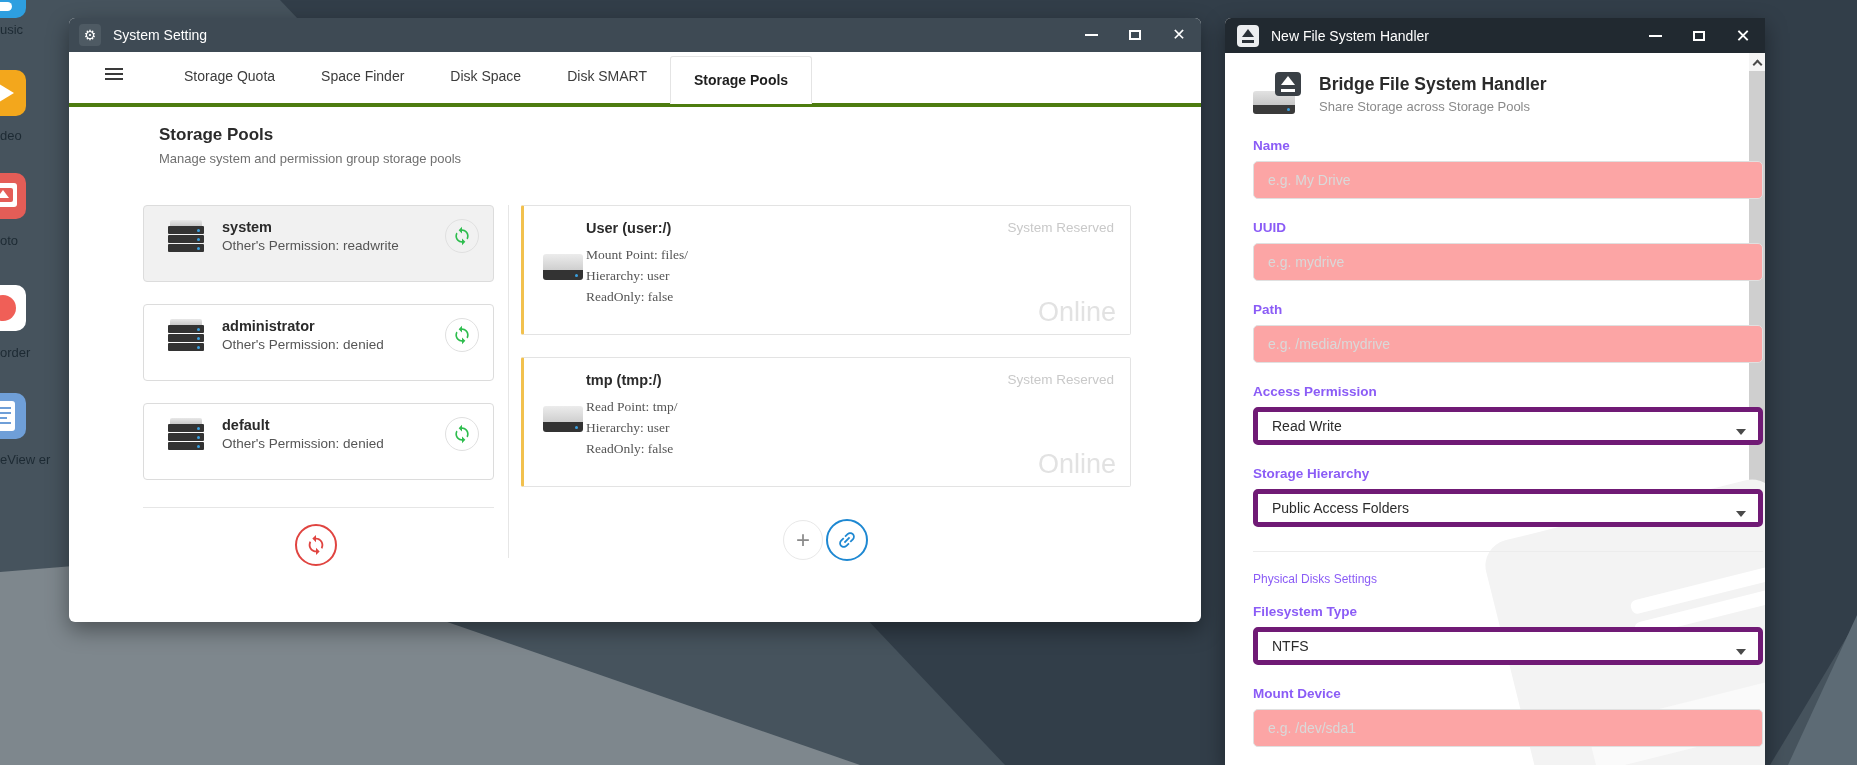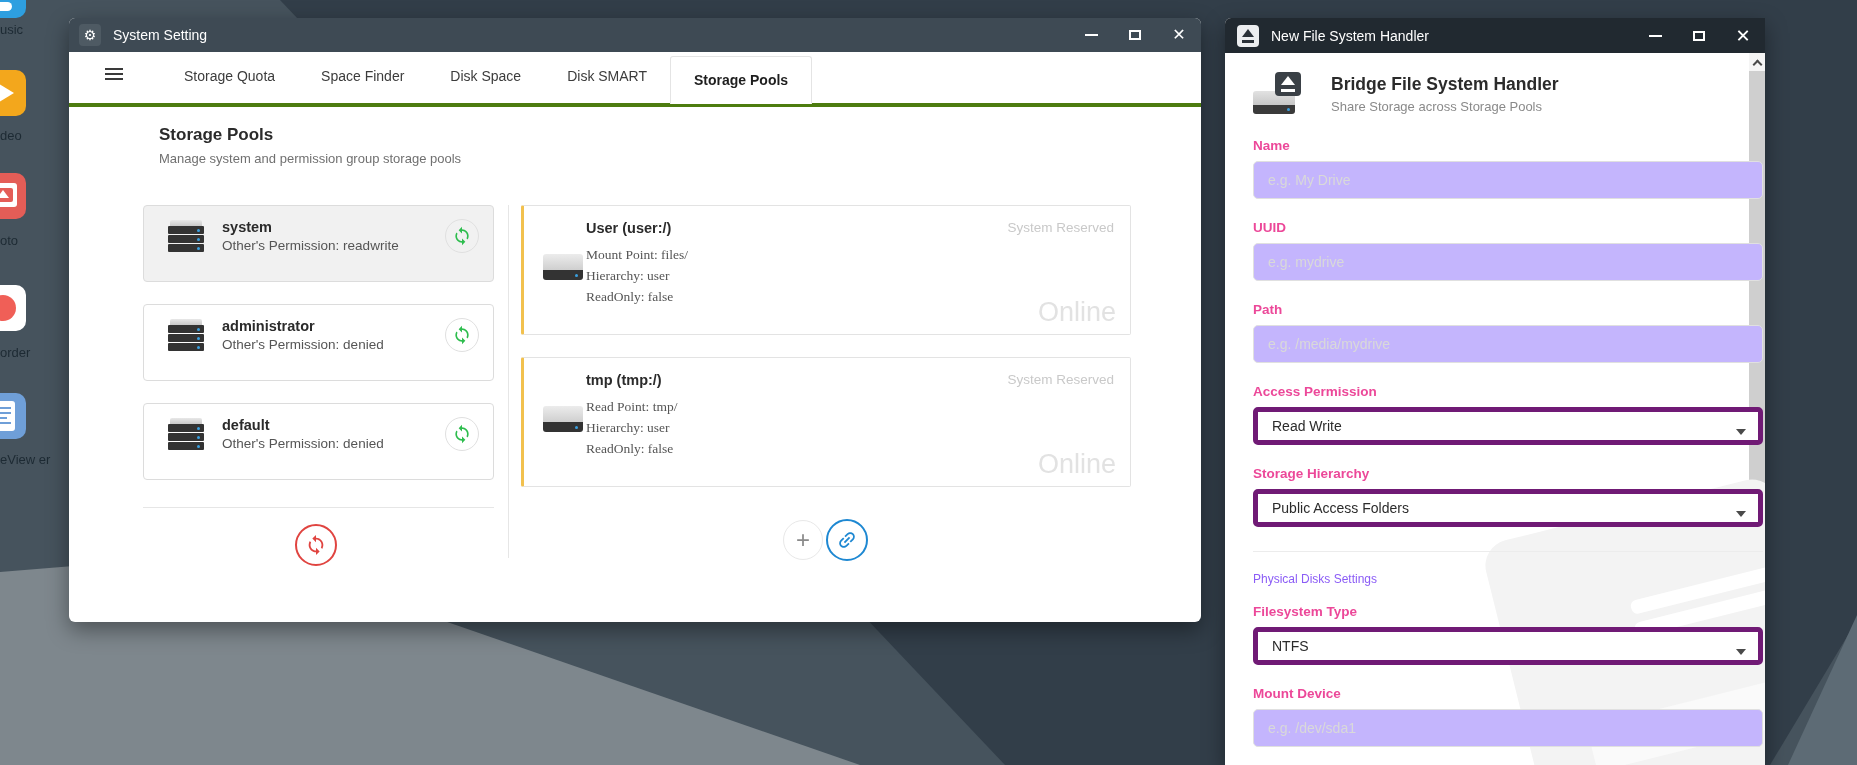--- a/index.html
+++ b/index.html
@@ -98,35 +98,35 @@
               background:#fff; display:flex; align-items:center; justify-content:center; }
 
   
   .win-handler { left:1225px; top:18px; width:540px; height:747px; border-radius:6px 0 0 0; z-index:3; }
   .win-handler .titlebar { height:35px; background:#212930; border-radius:6px 0 0 0; padding-left:12px; }
   .chip-eject { width:22px; height:22px; border-radius:4px; background:#eceef0; position:relative; margin-right:12px; }
   .eject-tri { position:absolute; left:5px; top:4px; width:0; height:0;
                border-left:6px solid transparent; border-right:6px solid transparent; border-bottom:8px solid #2a3138; }
   .eject-bar { position:absolute; left:5px; bottom:4px; width:12px; height:3px; background:#2a3138; }
   .handler-body { position:relative; height:712px; overflow:hidden; padding:19px 28px 0 28px; }
-  .handler-head { display:flex; align-items:flex-end; margin-bottom:24px; position:relative; z-index:2;gap:12px; }
+  .handler-head { display:flex; align-items:flex-end; margin-bottom:24px; position:relative; z-index:2; }
   .hdr-icon { width:48px; height:42px; position:relative; margin-right:18px; flex:0 0 auto; }
   .hdr-icon .d-top { position:absolute; left:0; bottom:9px; width:42px; height:14px; background:linear-gradient(#e2e2e2,#c7c7c7); border-radius:3px 3px 0 0; }
   .hdr-icon .d-base { position:absolute; left:0; bottom:0; width:42px; height:9px; background:#3a3a3a; border-radius:0 0 3px 3px; }
   .hdr-icon .d-base i { position:absolute; right:5px; top:3px; width:3px; height:3px; background:#3aa0e0; border-radius:50%; }
   .hdr-icon .badge { position:absolute; right:0; top:0; width:26px; height:24px; background:#3a4046; border-radius:4px; }
   .hdr-icon .badge .t { position:absolute; left:6px; top:4px; width:0; height:0;
         border-left:7px solid transparent; border-right:7px solid transparent; border-bottom:9px solid #fff; }
   .hdr-icon .badge .b { position:absolute; left:6px; bottom:4px; width:14px; height:3px; background:#fff; }
   .hdr-title { font-size:17.5px; font-weight:bold; color:#2b2b2b; padding-top:2px; }
   .hdr-sub { font-size:13px; color:#8a8a8a; margin-top:4px; }
 
   .field { margin-bottom:21px; position:relative; z-index:2; width:510px; }
-  .field-label { display:block; font-size:13.5px; font-weight:bold; color:#ec4899; margin-bottom:8px; }
-  .text-input { width:100%; height:38px; border:1px solid #e0e0e0; border-radius:5px; background:#c4b5fd;
+  .field-label { display:block; font-size:13.5px; font-weight:bold; color:#8b5cf6; margin-bottom:8px; }
+  .text-input { width:100%; height:38px; border:1px solid #e0e0e0; border-radius:5px; background:#fca5a5;
                 font-size:14px; color:#333; padding:0 14px; outline:none; font-family:inherit; }
   .text-input::placeholder { color:#d9d9d9; }
   .select { width:100%; height:38px; border:5px solid #701a75; border-radius:5px; background:#fff;
             display:flex; align-items:center; padding:0 14px; font-size:14px; color:#2b2b2b; position:relative; }
   .caret { position:absolute; right:12px; top:17px; width:0; height:0;
            border-left:5px solid transparent; border-right:5px solid transparent; border-top:6px solid #4a4a4a; }
   .form-divider { width:510px; height:1px; background:#ececec; margin:24px 0 20px; position:relative; z-index:2; }
   .section-label { font-size:12px; color:#8b5cf6; margin-bottom:18px; position:relative; z-index:2; }
 
   .watermark { position:absolute; right:6px; bottom:-70px; width:330px; height:330px; z-index:1; }

